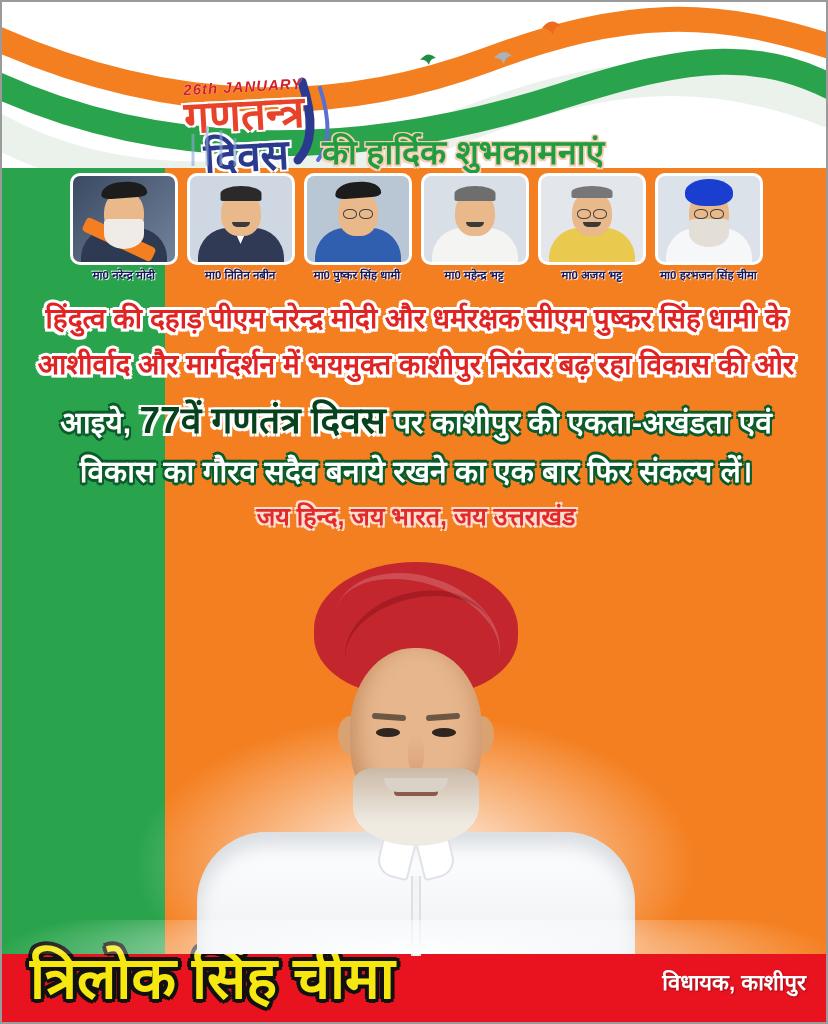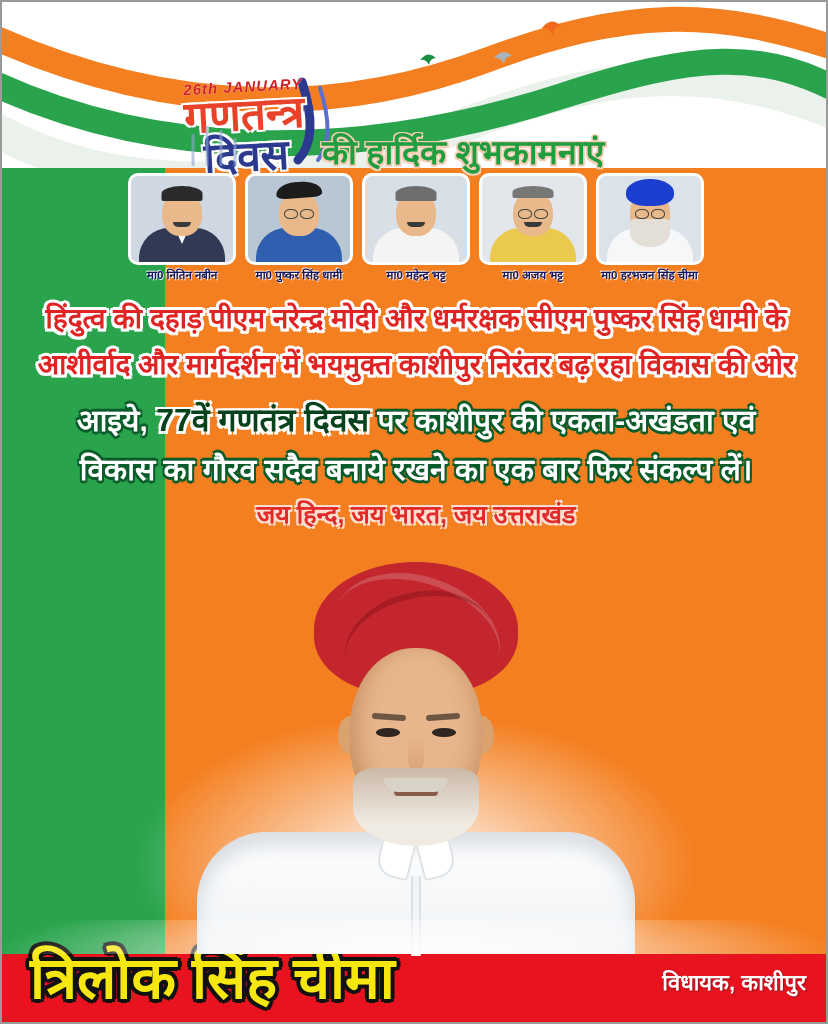--- a/index.html
+++ b/index.html
@@ -80,21 +80,21 @@
     text-shadow:-2.5px -2.5px 0 #fff,2.5px -2.5px 0 #fff,-2.5px 2.5px 0 #fff,2.5px 2.5px 0 #fff,0 -3px 0 #fff,0 3px 0 #fff,-3px 0 0 #fff,3px 0 0 #fff;
   }
   
   .appeal{position:absolute;top:394px;left:0;width:828px;height:160px;text-align:center;}
   .appeal .l{font-size:30px;line-height:49px;font-weight:bold;white-space:nowrap;}
   .wht{
     color:#fff;
     text-shadow:-2px -2px 0 var(--dark_green_text),2px -2px 0 var(--dark_green_text),-2px 2px 0 var(--dark_green_text),2px 2px 0 var(--dark_green_text),0 3px 0 var(--dark_green_text),0 -3px 0 var(--dark_green_text);
   }
   .hlt{
-    color:#07421d;font-size:32px;
+    color:#07421d;font-size:37px;
     text-shadow:-2.5px -2.5px 0 #fff,2.5px -2.5px 0 #fff,-2.5px 2.5px 0 #fff,2.5px 2.5px 0 #fff;
     margin-top:12px;
   }
   .slogan{
     margin-top:2px;font-size:25px;font-weight:bold;color:#e32a2a;white-space:nowrap;
     text-shadow:-2px -2px 0 #fbdfd0,2px -2px 0 #fbdfd0,-2px 2px 0 #fbdfd0,2px 2px 0 #fbdfd0;
   }
   
   .portrait{position:absolute;top:554px;left:0;width:828px;height:398px;}
   .glow{position:absolute;left:50%;bottom:-60px;transform:translateX(-50%);width:560px;height:300px;
@@ -190,20 +190,30 @@
         <line x1="36" y1="46" x2="36" y2="10"></line>
           <line x1="50" y1="46" x2="50" y2="18"></line>
       </g>
     </svg>
 
     <div class="greeting">की हार्दिक शुभकामनाएं</div>
   </div>
 
   <div class="leaders">
 
+    <div class="card p-modi">
+      <div class="photo">
+        <div class="sash"></div>
+        <div class="body"></div>
+        <div class="head"></div>
+        <div class="cap"></div>
+        <div class="beard"></div>
+      </div>
+      <div class="lname">मा0 नरेन्द्र मोदी</div>
+    </div>
 
     <div class="card p-nabin">
       <div class="photo">
         <div class="body"></div>
         <div class="vee"></div>
         <div class="head"></div>
         <div class="hair"></div>
         <div class="stache"></div>
       </div>
       <div class="lname">मा0 नितिन नबीन</div>

